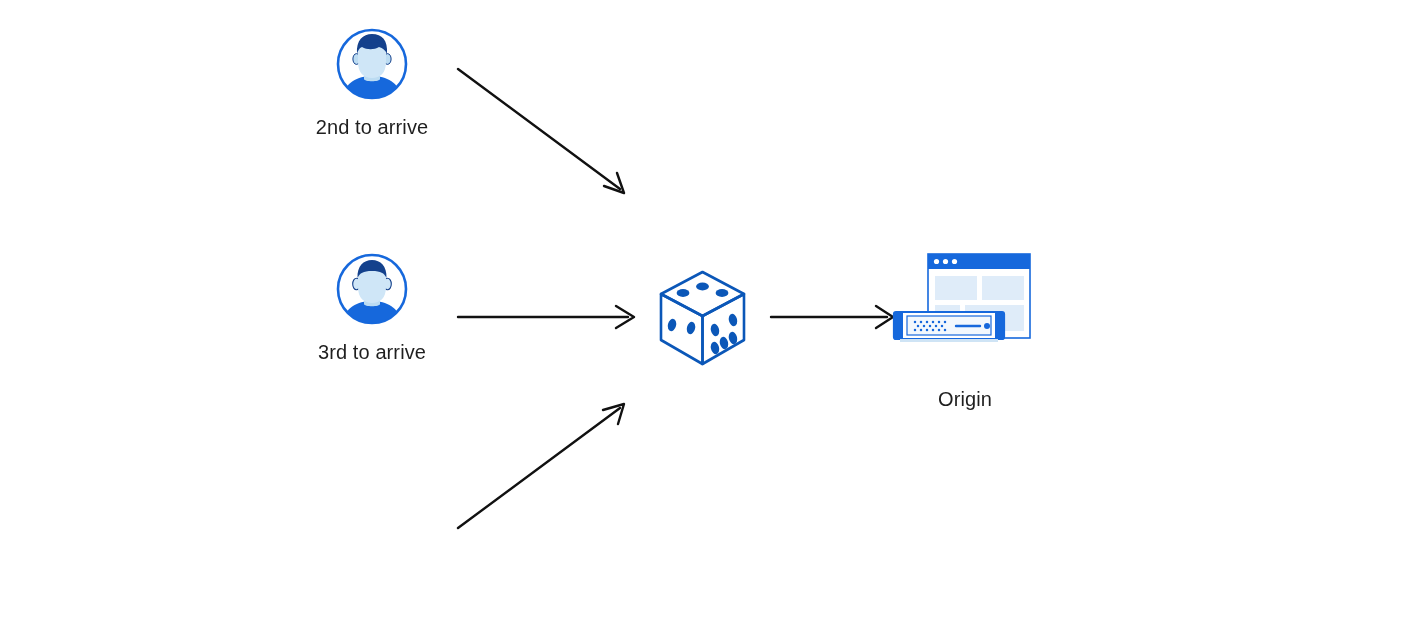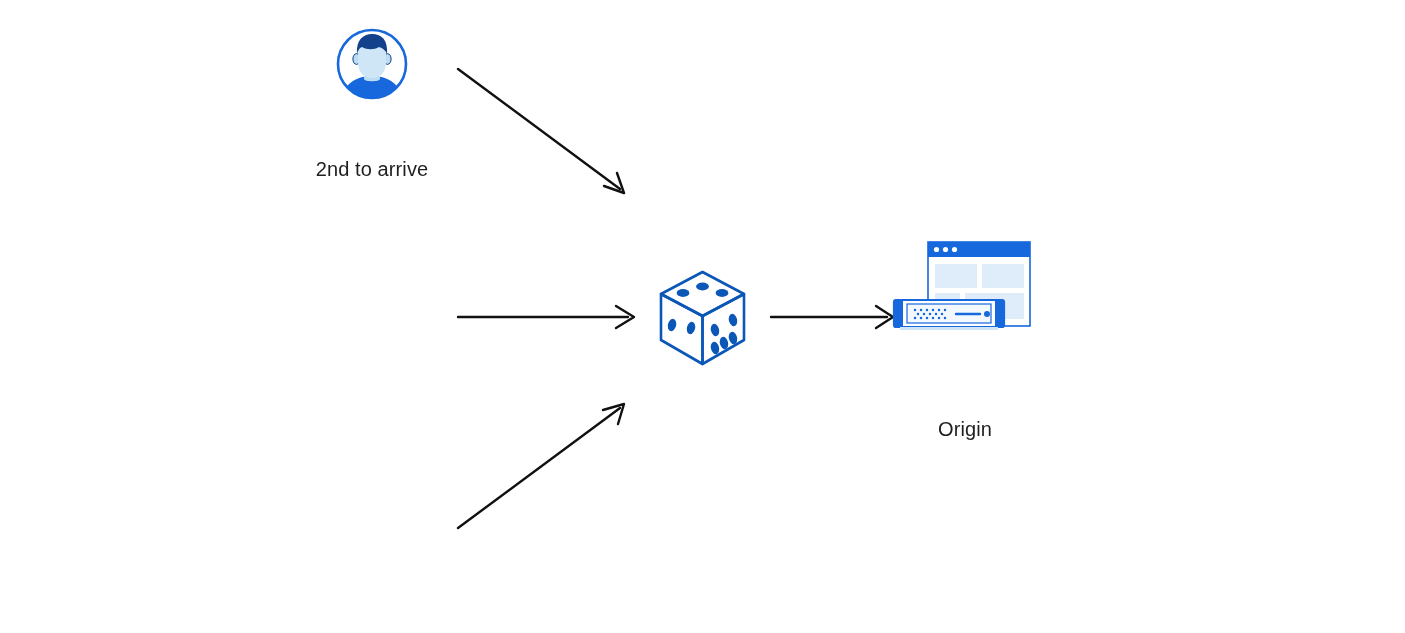--- a/index.html
+++ b/index.html
@@ -20,21 +20,20 @@
     position: absolute;
     inset: 0;
     width: 1405px;
     height: 633px;
   }
   .node {
     position: absolute;
     display: flex;
     flex-direction: column;
     align-items: center;
-    gap: 42px;
   }
   .node-label {
     margin-top: 10px;
     font-size: 20px;
     line-height: 26px;
     color: #1f1f1f;
     white-space: nowrap;
     letter-spacing: 0.1px;
   }
   .avatar-node { width: 160px; }
@@ -42,21 +41,21 @@
 
   
   #person-2nd { left: 292px; top: 26px; }
   #person-3rd { left: 292px; top: 251px; }
   #person-1st { left: 292px; top: 481px; }
 
   
   #dice-node { left: 655px; top: 268px; }
 
   
-  #origin-node { left: 885px; top: 236px; width: 160px; }
+  #origin-node { left: 885px; top: 248px; width: 160px; }
   #origin-node .node-label { margin-top: 26px; }
 
   .arrow-layer {
     position: absolute;
     inset: 0;
     pointer-events: none;
   }
   .icon-box { display: block; }
 </style>
 </head>
@@ -106,20 +105,40 @@
 
         <path d="M 24 28 C 24 16 30 11 38 11 C 46 11 52 16 52 28 L 52 36 C 52 47 46 52 38 52 C 30 52 24 47 24 36 Z" fill="#cfe6f7"></path>
 
         <path d="M 23 28 C 22 14 29 8 38 8 C 48 8 54 14 53 28 C 51 24 49 22 45 21 C 40 24 33 24 28 21 C 25 22 24 25 23 28 Z" fill="#14418c"></path>
         <path d="M 26 20 C 29 15 34 13 39 13 C 45 13 50 16 52 21 C 47 17 42 16 38 16 C 33 16 29 17 26 20 Z" fill="#14418c"></path>
       </g>
     </svg>
     <div class="node-label">2nd to arrive</div>
   </div>
 
+  <div class="node avatar-node" id="person-3rd">
+    <svg class="icon-box" width="76" height="76" viewBox="0 0 76 76">
+      <defs>
+        <clipPath id="clipB">
+            <circle cx="38" cy="38" r="34"></circle>
+          </clipPath>
+      </defs>
+      <circle cx="38" cy="38" r="34" fill="#ffffff" stroke="#1668dc" stroke-width="2.6"></circle>
+      <g clip-path="url(#clipB)">
+        <path d="M 7 76 C 9 58 22 50 38 50 C 54 50 67 58 69 76 Z" fill="#1668dc"></path>
+        <path d="M 30 41 L 46 41 L 46 53 C 46 56 30 56 30 53 Z" fill="#bcdcf2"></path>
+        <ellipse cx="22.5" cy="33" rx="3.8" ry="5.8" fill="#cfe6f7" stroke="#14418c" stroke-width="1.1"></ellipse>
+        <ellipse cx="53.5" cy="33" rx="3.8" ry="5.8" fill="#cfe6f7" stroke="#14418c" stroke-width="1.1"></ellipse>
+        <path d="M 24 28 C 24 16 30 11 38 11 C 46 11 52 16 52 28 L 52 36 C 52 47 46 52 38 52 C 30 52 24 47 24 36 Z" fill="#cfe6f7"></path>
+
+        <path d="M 23.5 27 C 23 15 29.5 9 38 9 C 46.5 9 53 15 52.5 27 C 50 22 47 20 38 20 C 29 20 26 22 23.5 27 Z" fill="#14418c"></path>
+      </g>
+    </svg>
+    <div class="node-label">3rd to arrive</div>
+  </div>
 
 
   <div class="node" id="dice-node">
     <svg class="icon-box" width="95" height="100" viewBox="0 0 95 100">
       <g fill="none" stroke="#0b57b8" stroke-width="2.6" stroke-linejoin="round" stroke-linecap="round">
 
         <path d="M 47.5 4 L 89 26 L 47.5 48 L 6 26 Z"></path>
 
         <path d="M 6 26 L 47.5 48 L 47.5 96 L 6 72 Z"></path>
 

